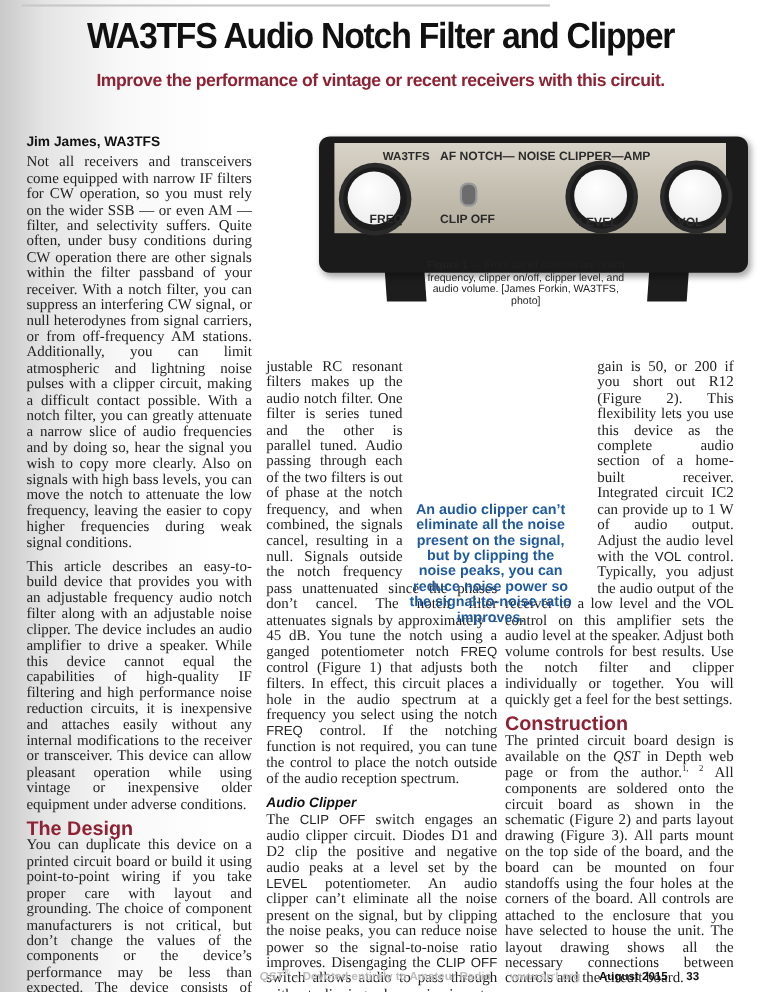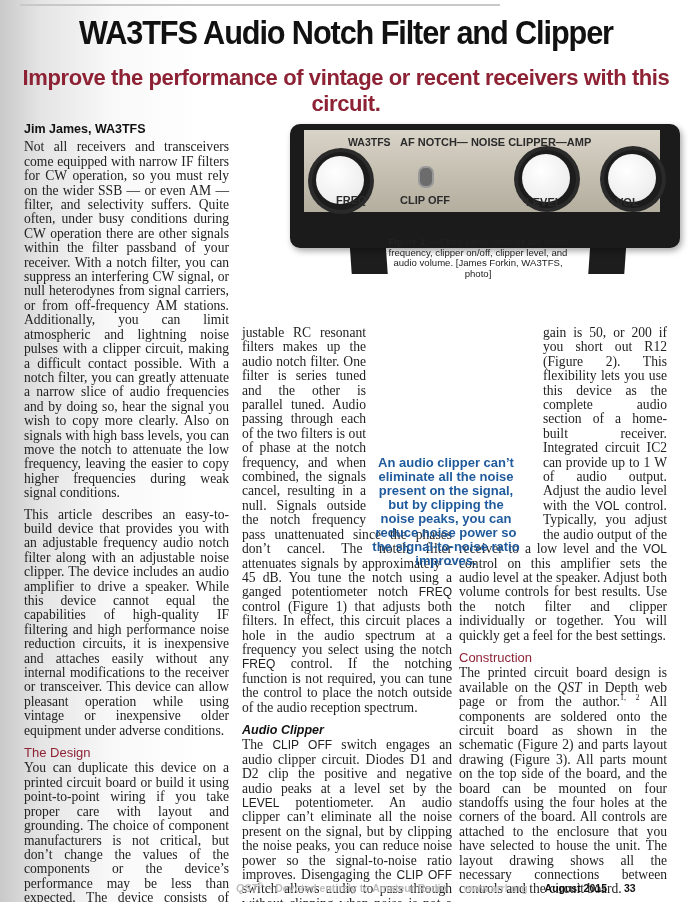--- a/index.html
+++ b/index.html
@@ -4,28 +4,28 @@
 <style>
   html,body{margin:0;padding:0;}
   body{width:692px;height:902px;position:relative;overflow:hidden;
        background:linear-gradient(90deg,#c9c9c9 0px,#e4e4e4 40px,#f8f8f8 110px,#ffffff 200px,#ffffff 100%);
        font-family:"Liberation Serif",serif;color:#222;}
   .topline2{position:absolute;left:20px;width:480px;top:4px;height:2px;background:#c8c8c8;}
   h1{position:absolute;left:0;width:692px;top:14px;margin:0;text-align:center;
      font-family:"Liberation Sans",sans-serif;font-weight:bold;font-size:33px;letter-spacing:-1.2px;
      color:#111;transform:scaleX(0.93);transform-origin:center;}
   .subtitle{position:absolute;left:0;width:692px;top:65px;margin:0;text-align:center;
-     font-family:"Liberation Sans",sans-serif;font-weight:bold;font-size:22px;letter-spacing:-0.4px;color:#8e2235;}
+     font-family:"Liberation Sans",sans-serif;font-weight:bold;font-size:16px;letter-spacing:-0.4px;color:#8e2235;}
   .col{position:absolute;font-size:13.6px;line-height:14.4px;text-align:justify;}
   .col p{margin:0 0 7px 0;text-indent:0;}
   .c1{left:24px;top:122px;width:205px;}
   .c2{left:242px;top:326px;width:210px;}
   .c3{left:459px;top:326px;width:208px;}
   .byline{font-family:"Liberation Sans",sans-serif;font-weight:bold;font-size:12.5px;margin:0 0 4px 0;color:#111;}
-  .sec-red{font-family:"Liberation Sans",sans-serif;font-weight:normal;font-size:13px;color:#8e2235;margin:8px 0 1px 0;}
+  .sec-red{font-family:"Liberation Sans",sans-serif;font-weight:bold;font-size:18px;color:#8e2235;margin:8px 0 1px 0;}
   .sec-it{font-family:"Liberation Sans",sans-serif;font-weight:bold;font-style:italic;font-size:12.5px;color:#111;margin:8px 0 1px 0;}
   .sc{font-family:"Liberation Sans",sans-serif;font-size:12px;}
   
   .figure{position:absolute;left:290px;top:124px;width:390px;height:150px;}
   .panel-outer{position:absolute;left:0;top:0;width:390px;height:124px;background:#1b1b1b;border-radius:10px;
      box-shadow:2px 3px 6px rgba(0,0,0,0.35);}
   .panel-face{position:absolute;left:14px;top:6px;width:356px;height:82px;
      background:linear-gradient(180deg,#d9d4c8,#c2bcae 60%,#b4ae9f);}
   .plabel{position:absolute;font-family:"Liberation Sans",sans-serif;font-weight:bold;font-size:10.5px;color:#2b2b2b;white-space:nowrap;}
   .knob{position:absolute;width:58px;height:58px;border-radius:50%;background:#1c1c1c;

